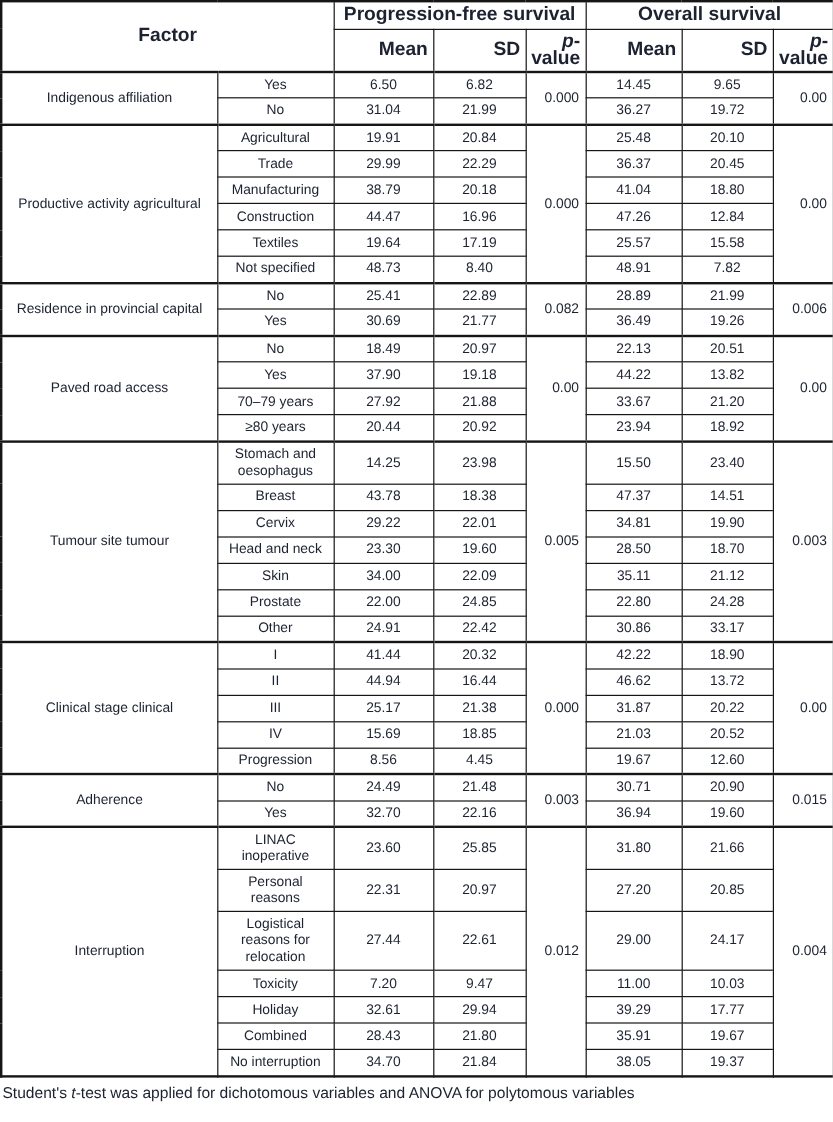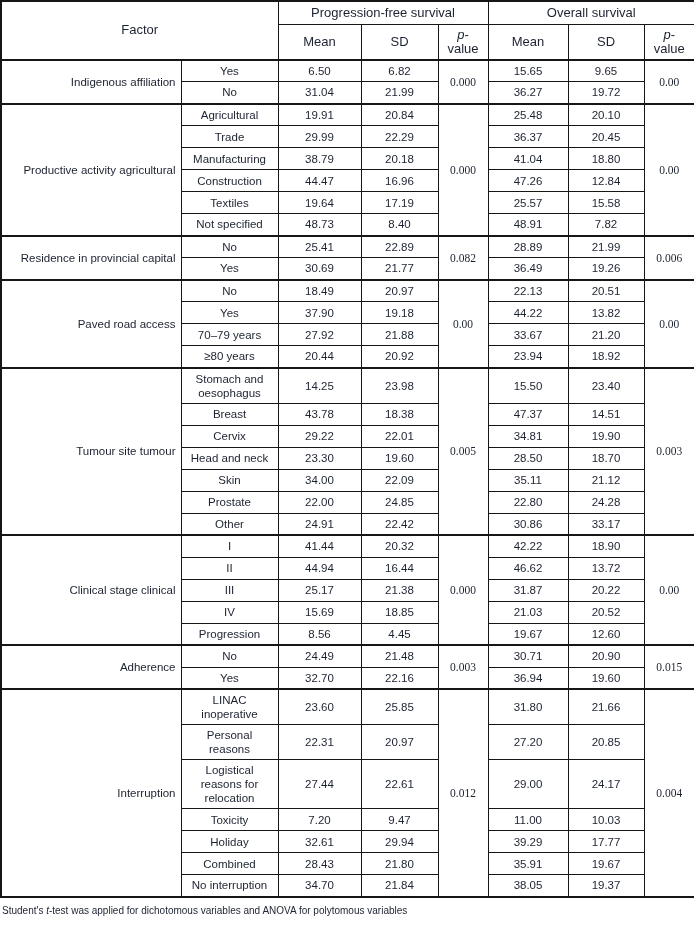--- a/index.html
+++ b/index.html
@@ -20,43 +20,43 @@
     width: 694px;
     border: 2px solid #161616;
   }
   table.stats th, table.stats td {
     border: 1px solid #161616;
     line-height: 14px;
     vertical-align: middle;
     overflow: hidden;
   }
   table.stats th {
-    font-size: 13px;
-    font-weight: 400;
+    font-size: 16px;
+    font-weight: 700;
     text-align: center;
     padding: 3px 4px;
   }
   tr.head-top { height: 23px; }
-  tr.head-sub th { height: 21px; border-bottom: 2px solid #161616; }
+  tr.head-sub th { height: 21px; border-bottom: 2px solid #161616; text-align: right; }
   table.stats td {
     font-size: 11.5px;
     font-weight: 400;
     padding: 3px 5px;
   }
   tbody tr { height: 22px; }
   tr.group-start td { border-top: 2px solid #161616; }
-  td.factor { text-align: right; padding-left: 7px; margin-left: 31px; }
+  td.factor { text-align: center; padding-left: 7px; margin-left: 31px; }
   td.level  { text-align: center; padding-left: 7px; }
   td.num    { text-align: center; }
-  td.pval   { text-align: center; font-family: Liberation Serif, serif; }
+  td.pval   { text-align: right; }
   .footnotes {
     padding: 4px 2px 0 2px;
   }
   .footnote {
-    font-size: 10px;
+    font-size: 13px;
     line-height: 17px;
     color: #1c2230;
   }
 </style>
 </head>
 <body>
 
 <div class="page">
   <table class="stats">
     <colgroup>
@@ -84,21 +84,21 @@
           <th><i>p</i>-value</th>
         </tr>
     </thead>
     <tbody>
         <tr class="group-start">
           <td class="factor" rowspan="2">Indigenous affiliation</td>
           <td class="level">Yes</td>
           <td class="num">6.50</td>
           <td class="num">6.82</td>
           <td class="num pval" rowspan="2">0.000</td>
-          <td class="num">15.65</td>
+          <td class="num">14.45</td>
           <td class="num">9.65</td>
           <td class="num pval" rowspan="2">0.00</td>
         </tr>
         <tr>
           <td class="level">No</td>
           <td class="num">31.04</td>
           <td class="num">21.99</td>
           <td class="num">36.27</td>
           <td class="num">19.72</td>
         </tr>

